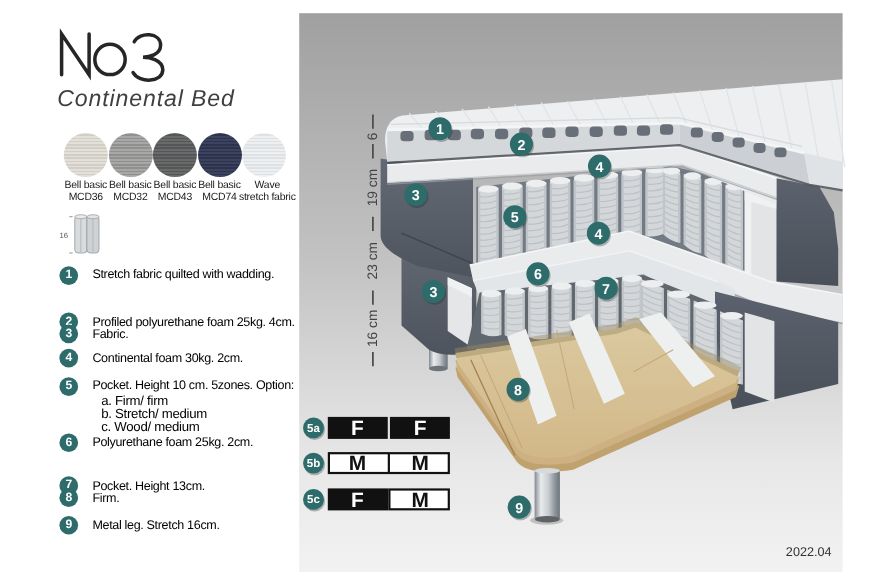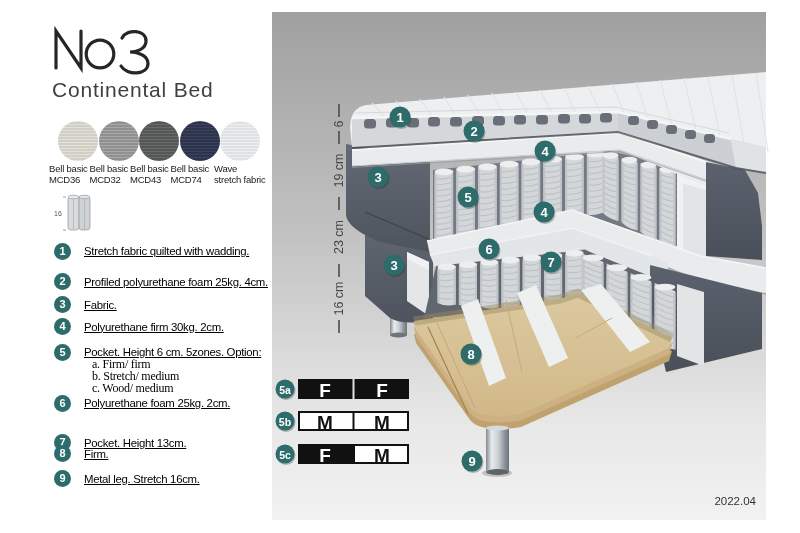--- a/index.html
+++ b/index.html
@@ -1,27 +1,27 @@
 <!DOCTYPE html>
 <html><head><meta charset="utf-8">
 <style>
 html,body{margin:0;padding:0;}
 body{width:800px;height:533px;background:#ffffff;font-family:"Liberation Sans",sans-serif;position:relative;overflow:hidden;}
-.sub1{position:absolute;left:52px;top:78px;font-size:21px;letter-spacing:0.8px;color:#3f3f3f;}
+.sub1{position:absolute;left:52px;top:78px;font-size:21px;letter-spacing:0.8px;color:#3f3f3f;font-style:italic;}
 .sw{position:absolute;top:121px;width:40px;height:40px;border-radius:50%;}
 .sw1{background:repeating-linear-gradient(0deg,#e3e0d9 0 1.5px,#d1cec6 1.5px 3px);}
 .sw2{background:repeating-linear-gradient(0deg,#a8a8a6 0 1.5px,#909090 1.5px 3px);}
 .sw3{background:repeating-linear-gradient(0deg,#696a6a 0 1.5px,#555657 1.5px 3px);}
 .sw4{background:repeating-linear-gradient(0deg,#3c4360 0 1.5px,#2d334b 1.5px 3px);}
 .sw5{background:repeating-linear-gradient(0deg,#edeff1 0 1.5px,#dfe2e5 1.5px 3px);}
-.swlab{position:absolute;top:163px;width:58px;font-size:9.5px;line-height:11px;color:#1a1a1a;letter-spacing:-0.2px;}
+.swlab{position:absolute;top:163px;width:58px;text-align:center;font-size:9.5px;line-height:11px;color:#1a1a1a;letter-spacing:-0.2px;}
 .li{position:absolute;left:54px;height:17px;white-space:nowrap;}
 .bdg{display:inline-block;width:17px;height:17px;border-radius:50%;background:#2d6c6b;color:#fff;font-size:11px;font-weight:bold;text-align:center;line-height:17px;vertical-align:middle;}
-.litx{margin-left:13px;font-size:11.4px;letter-spacing:-0.3px;color:#000;vertical-align:middle;text-decoration:underline;}
-.sub{position:absolute;left:92px;font-size:12px;letter-spacing:-0.25px;color:#000;font-family:Liberation Serif, serif;}
+.litx{margin-left:13px;font-size:11.4px;letter-spacing:-0.3px;color:#000;vertical-align:middle;}
+.sub{position:absolute;left:92px;font-size:12px;letter-spacing:-0.25px;color:#000;}
 </style></head>
 <body>
 <svg width="260" height="110" viewBox="0 0 260 110" style="position:absolute;left:0;top:0">
 <g stroke="#262626" stroke-width="3.2" fill="none" stroke-linecap="round">
 <path d="M56,68 L56,31 L81,68 L81,31"></path>
 <circle cx="100" cy="54" r="13.8"></circle>
 <path d="M122,38 C127,28.5 146,29.5 146,41 C146,50 135,52 130,52 C135,52 148,54 148,63.5 C148,75 127,76 121,66"></path>
 </g>
 </svg>
 <div class="sub1">Continental Bed</div>
@@ -42,24 +42,24 @@
 <g>
 <rect x="20" y="5" width="11" height="34" rx="3" fill="#d9dbdd" stroke="#9aa0a4" stroke-width="0.8"></rect>
 <rect x="31" y="5" width="11" height="34" rx="3" fill="#cfd2d5" stroke="#9aa0a4" stroke-width="0.8"></rect>
 <line x1="25.5" y1="6" x2="25.5" y2="38" stroke="#aeb3b6" stroke-width="0.8"></line>
 <line x1="36.5" y1="6" x2="36.5" y2="38" stroke="#aeb3b6" stroke-width="0.8"></line>
 <ellipse cx="25.5" cy="6" rx="5.5" ry="1.8" fill="#e8eaec" stroke="#9aa0a4" stroke-width="0.7"></ellipse>
 <ellipse cx="36.5" cy="6" rx="5.5" ry="1.8" fill="#e2e4e6" stroke="#9aa0a4" stroke-width="0.7"></ellipse>
 </g>
 </svg>
 <div class="li" style="top:241.5px"><span class="bdg">1</span><span class="litx">Stretch fabric quilted with wadding.</span></div>
-<div class="li" style="top:272px"><span class="bdg">2</span><span class="litx">Profiled polyurethane foam 25kg. 4cm.</span></div>
+<div class="li" style="top:284px"><span class="bdg">2</span><span class="litx">Profiled polyurethane foam 25kg. 4cm.</span></div>
 <div class="li" style="top:295px"><span class="bdg">3</span><span class="litx">Fabric.</span></div>
-<div class="li" style="top:317.0px"><span class="bdg">4</span><span class="litx">Polyurethane firm 30kg. 2cm.</span></div>
-<div class="li" style="top:342.5px"><span class="bdg">5</span><span class="litx">Pocket. Height 6 cm. 5zones. Option:</span></div>
+<div class="li" style="top:317.0px"><span class="bdg">4</span><span class="litx">Continental foam 30kg. 2cm.</span></div>
+<div class="li" style="top:342.5px"><span class="bdg">5</span><span class="litx">Pocket. Height 10 cm. 5zones. Option:</span></div>
 <div class="li" style="top:393.5px"><span class="bdg">6</span><span class="litx">Polyurethane foam 25kg. 2cm.</span></div>
 <div class="li" style="top:433px"><span class="bdg">7</span><span class="litx">Pocket. Height 13cm.</span></div>
 <div class="li" style="top:444.0px"><span class="bdg">8</span><span class="litx">Firm.</span></div>
 <div class="li" style="top:469.0px"><span class="bdg">9</span><span class="litx">Metal leg. Stretch 16cm.</span></div>
 <div class="sub" style="top:356.5px">a. Firm/ firm</div>
 <div class="sub" style="top:368.5px">b. Stretch/ medium</div>
 <div class="sub" style="top:380.5px">c. Wood/ medium</div>
 <svg width="800" height="533" viewBox="0 0 800 533" style="position:absolute;left:0;top:0">
     <defs>
 <linearGradient id="bg" x1="0" y1="0" x2="0" y2="1">

